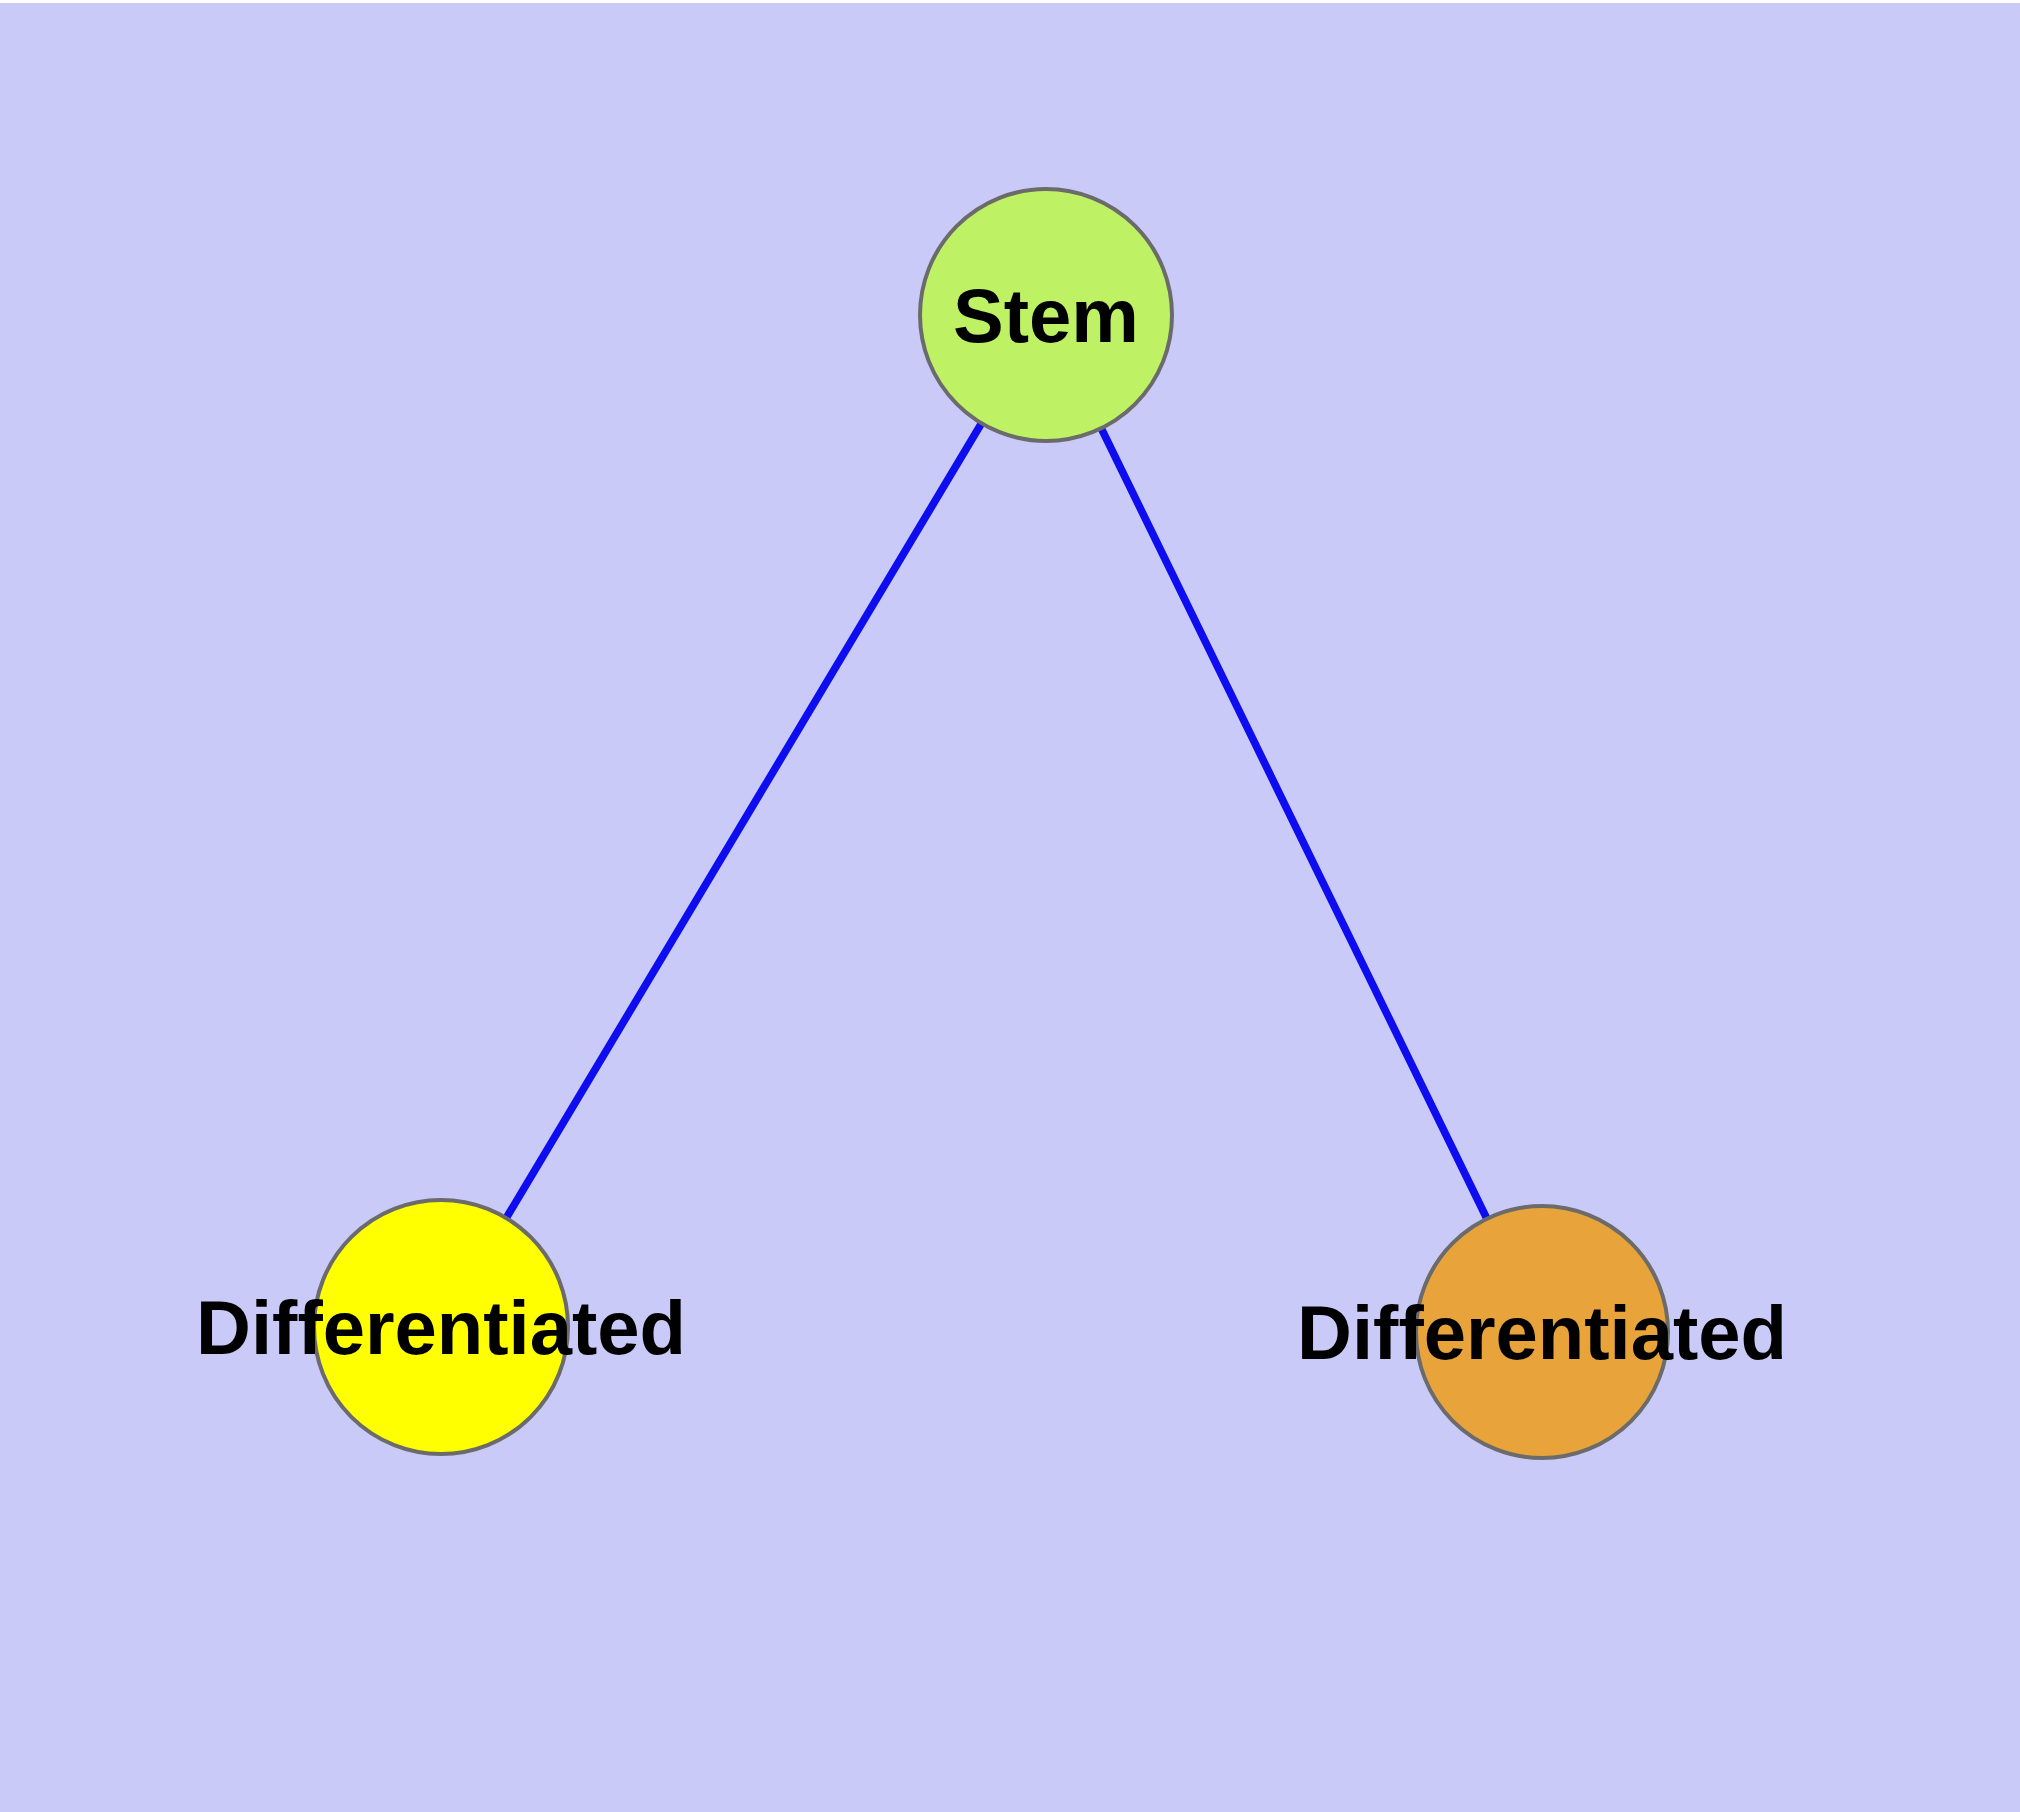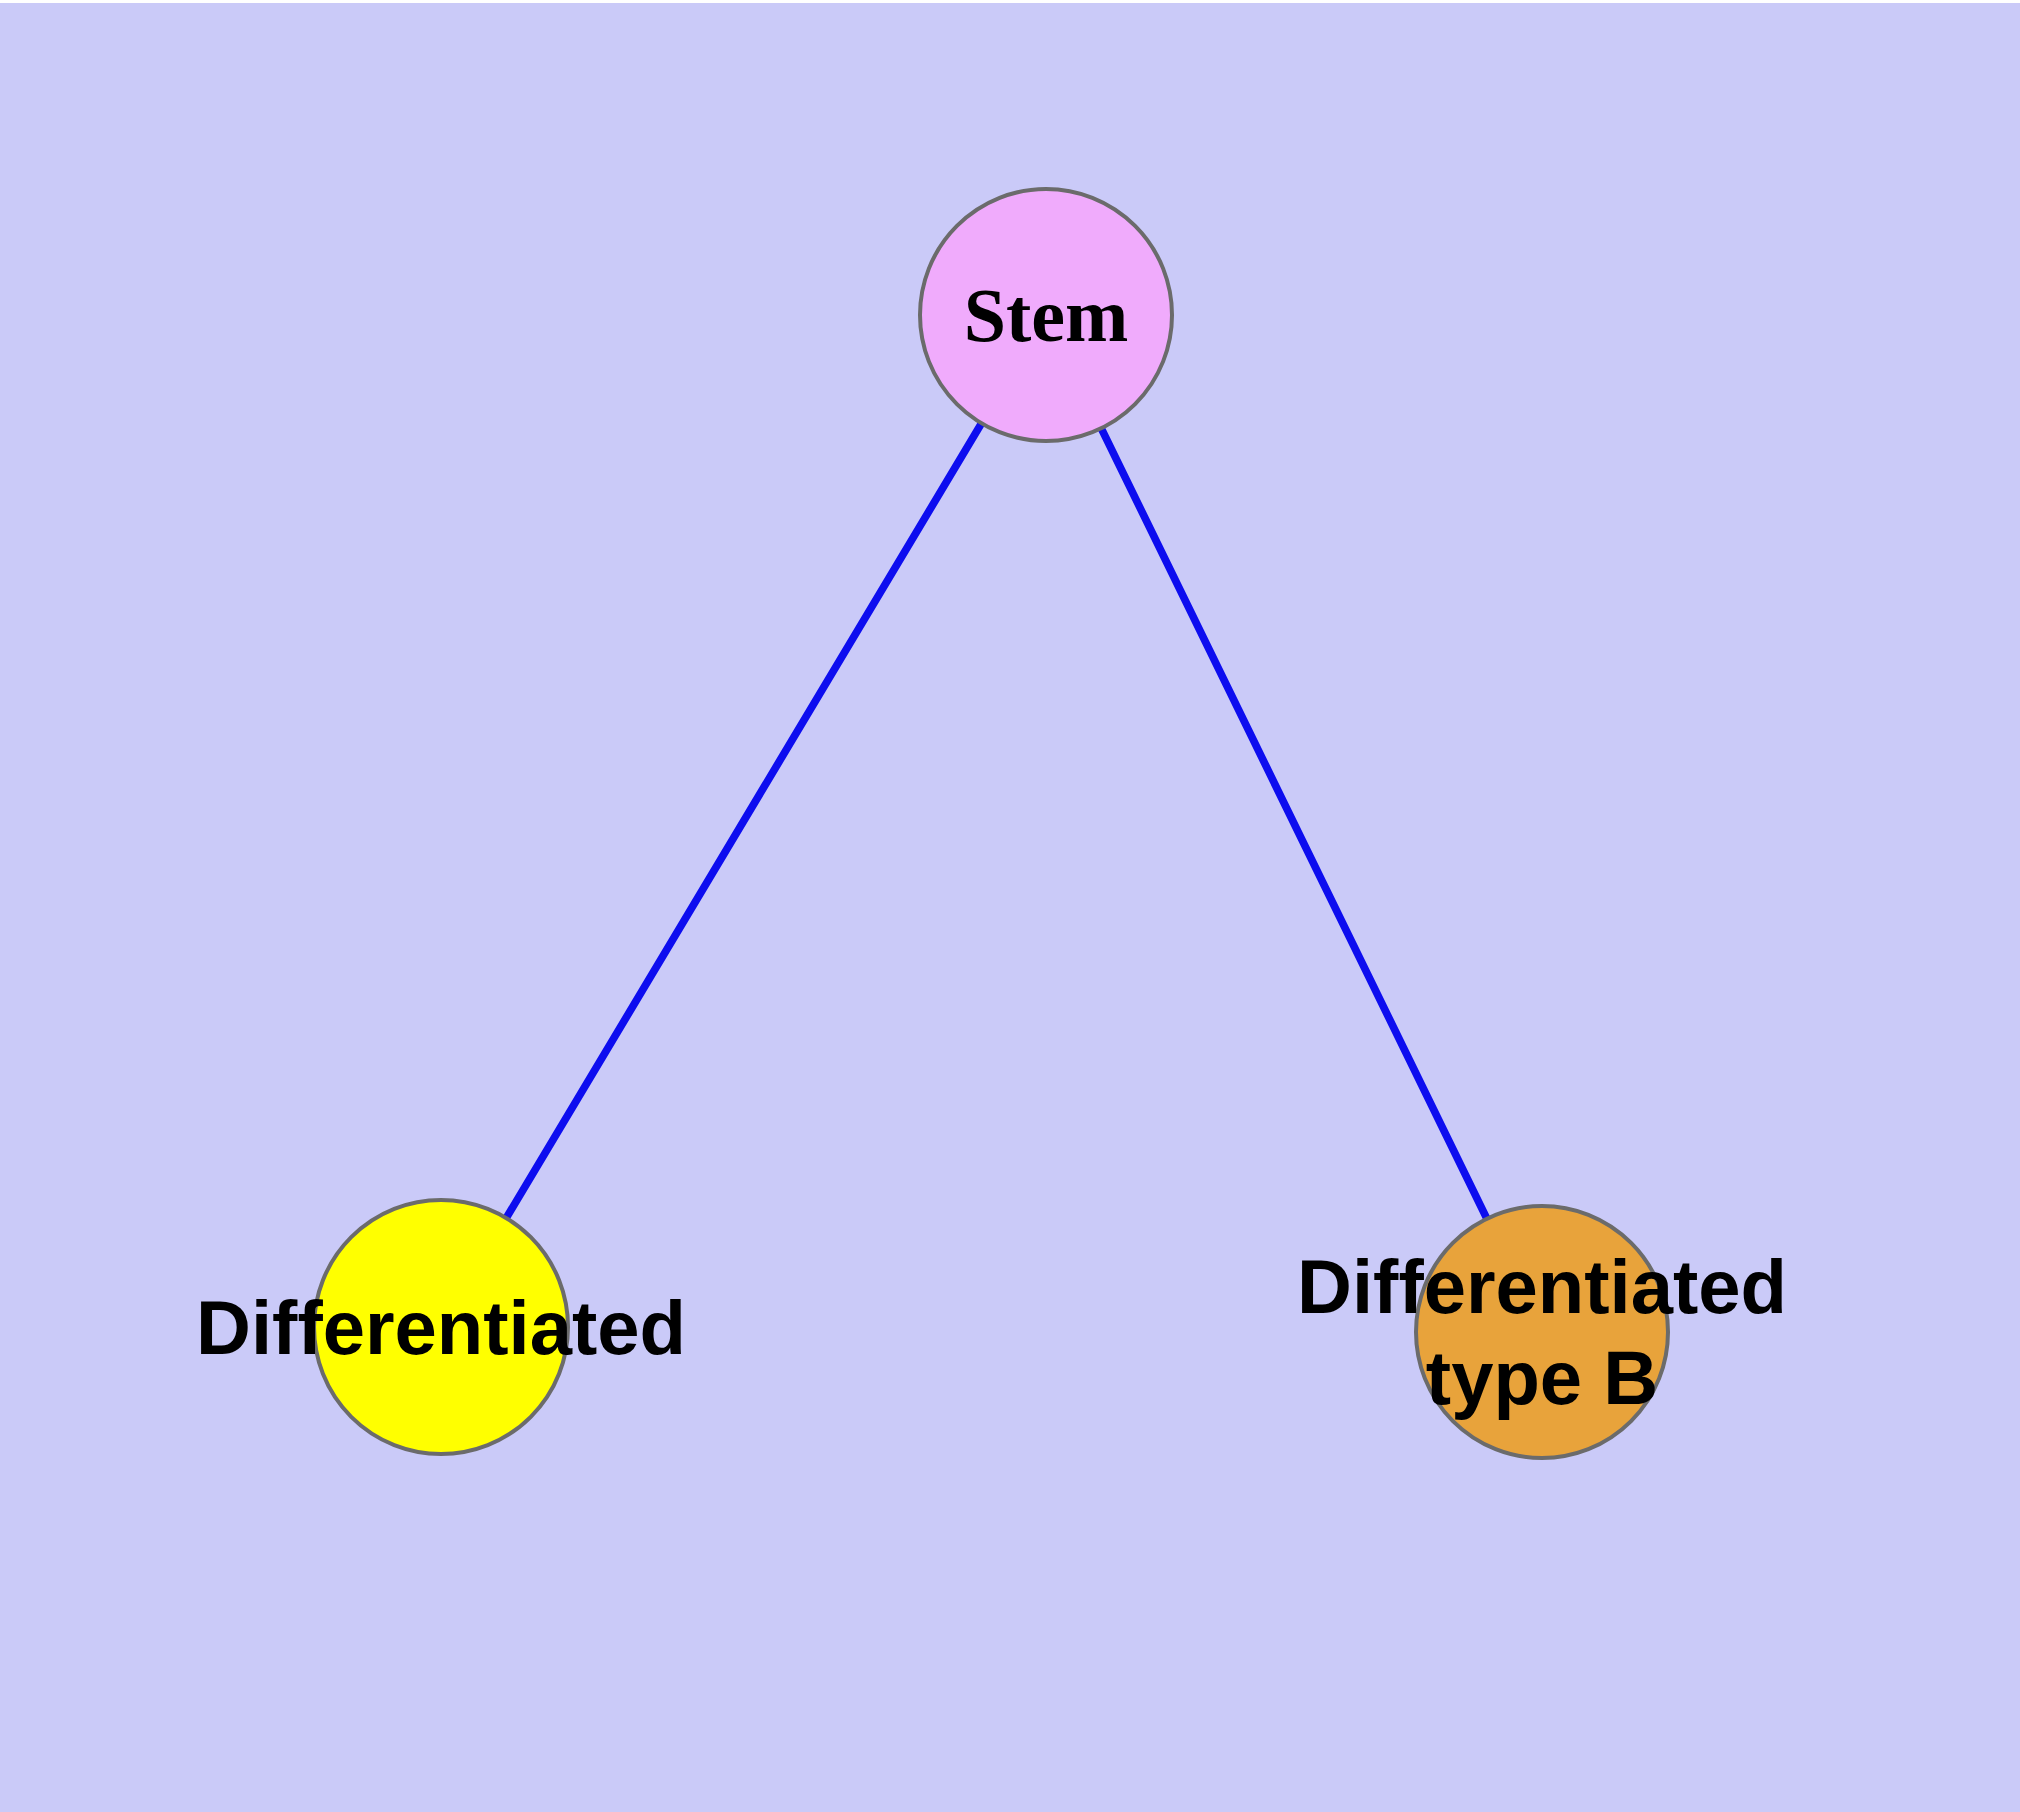--- a/index.html
+++ b/index.html
@@ -62,34 +62,33 @@
 </head>
 <body>
 
 <div class="canvas" style="background: rgb(202, 202, 248);">
 
   <svg class="edge-layer" viewBox="0 0 2384 2138" xmlns="http://www.w3.org/2000/svg">
     <line x1="1234" y1="372" x2="520" y2="1566" style="stroke: rgb(13, 13, 239);"></line>
     <line x1="1234" y1="372" x2="1819" y2="1571" style="stroke: rgb(13, 13, 239);"></line>
   </svg>
 
-  <div class="node node-stem" style="background: #f0abfc; border-color: rgb(107, 107, 107); font-family: Liberation Serif, serif;">
+  <div class="node node-stem" style="background: #bef264; border-color: rgb(107, 107, 107);">
     <div class="node-label" style="color: rgb(0, 0, 0);">
       <span class="line">Stem</span>
     </div>
   </div>
 
   <div class="node node-type-a" style="background: rgb(255, 255, 0); border-color: rgb(107, 107, 107);">
     <div class="node-label" style="color: rgb(0, 0, 0);">
       <span class="line">Differentiated</span>
     </div>
   </div>
 
   <div class="node node-type-b" style="background: rgb(232, 163, 59); border-color: rgb(107, 107, 107);">
     <div class="node-label" style="color: rgb(0, 0, 0);">
       <span class="line">Differentiated</span>
-      <span class="line">type B</span>
     </div>
   </div>
 
   <div class="top-margin" style="background: rgb(255, 255, 255);"></div>
 </div>
 
 
 </body></html>

